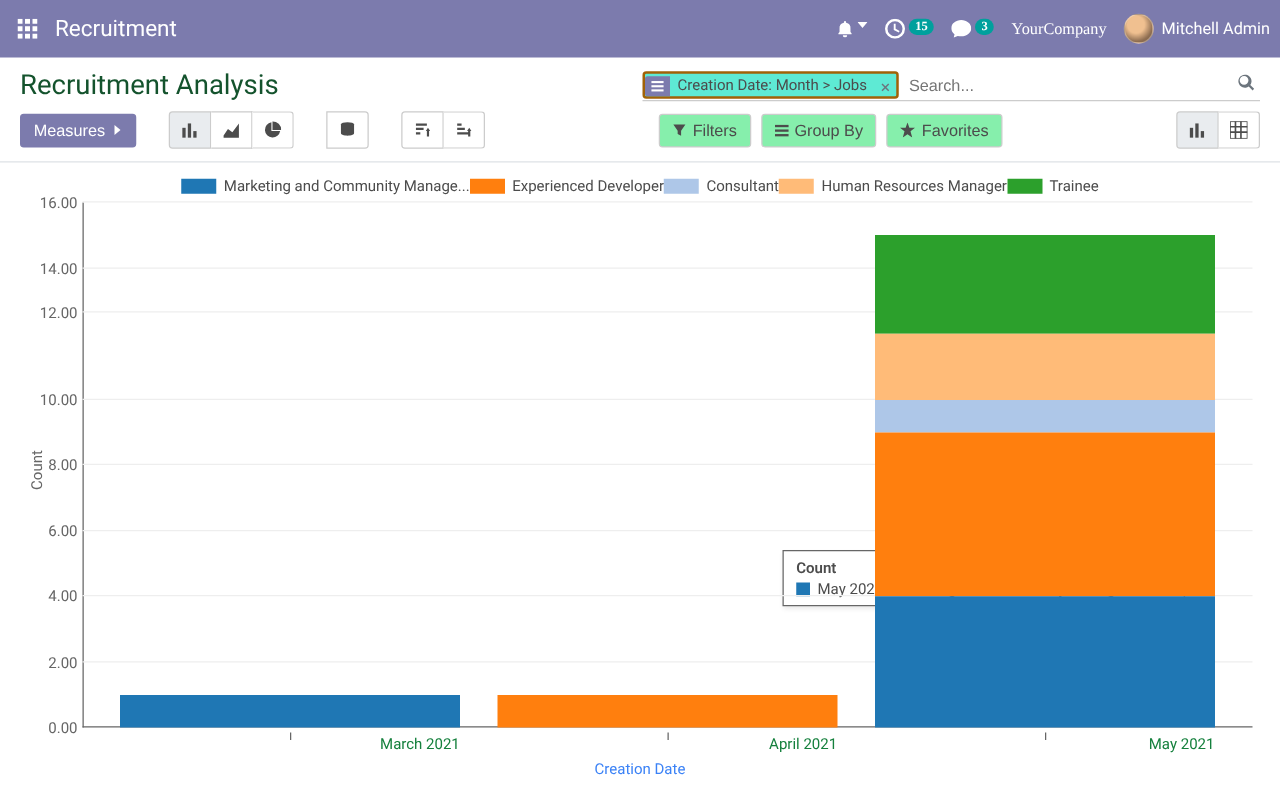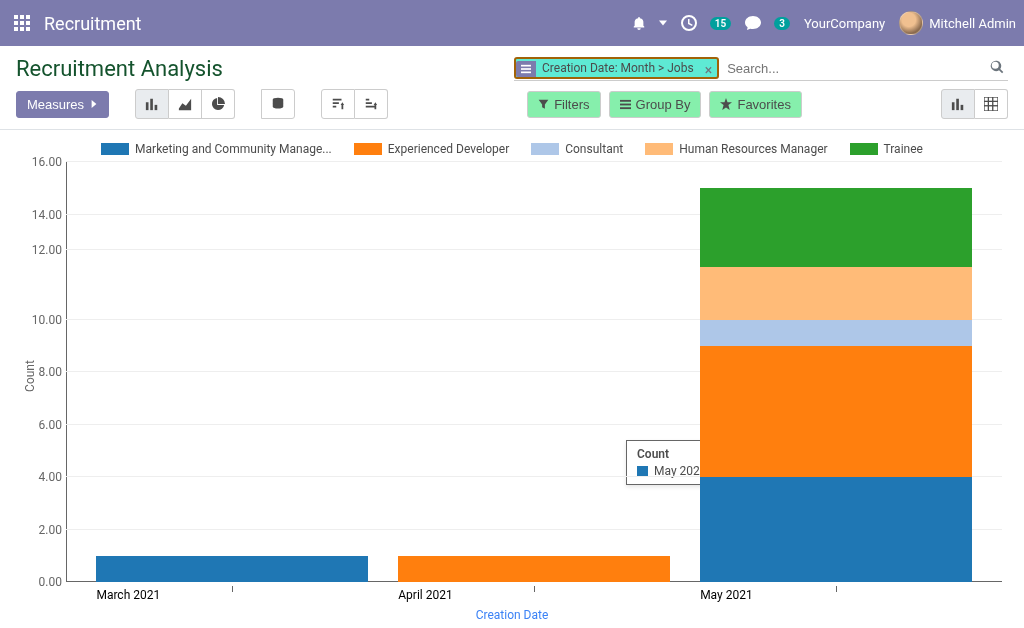--- a/index.html
+++ b/index.html
@@ -7,21 +7,21 @@
 
 
 .topnav { background: #7c7bad; height: 46px; display: flex; align-items: center; color: #fff; padding: 0 8px; }
 .apps-icon { width: 28px; height: 28px; display: flex; align-items: center; justify-content: center; cursor: pointer; }
 .apps-icon svg { fill: #fff; }
 .brand { font-size: 18px; font-weight: 400; margin-left: 8px; margin-right: 40px; }
 .menus { display: flex; gap: 8px; }
 .menu-item { padding: 6px 10px; cursor: pointer; font-size: 13px; font-weight: 500; }
 .spacer { flex: 1; }
 .sys-tray { display: flex; align-items: center; gap: 14px; }
-.tray-item { display: flex; align-items: center; cursor: pointer; gap: 13px; position: relative; }
+.tray-item { display: flex; align-items: flex-start; cursor: pointer; gap: 3px; position: relative; font-family: Liberation Serif, serif; }
 .tray-item svg { fill: #fff; }
 .badge { background: #00a09d; color: #fff; font-size: 10px; border-radius: 8px; padding: 1px 5px; font-weight: 600; }
 .user-block { display: flex; align-items: center; gap: 6px; cursor: pointer; }
 .avatar { width: 24px; height: 24px; border-radius: 50%; background: radial-gradient(circle at 40% 35%, #f0c090 35%, #8b6b4f 70%); border: 1px solid rgba(255,255,255,0.3); }
 
 
 .control-panel { padding: 10px 16px; border-bottom: 1px solid #dee2e6; }
 .cp-row1 { display: flex; align-items: center; justify-content: space-between; margin-bottom: 8px; }
 .breadcrumb-title { font-size: 22px; color: #14532d; }
 .search-zone { display: flex; align-items: center; border-bottom: 1px solid #ccc; width: 494px; }
@@ -44,33 +44,33 @@
 .icon-btn.active { background: #e9ecef; }
 .icon-btn svg { fill: #4c4c4c; }
 
 .mid-tools { display: flex; gap: 8px; }
 .tool-btn { background: #86efac; border: 1px solid #ccc; padding: 5px 10px; border-radius: 3px; cursor: pointer; display:flex; align-items:center; gap:5px; font-size: 13px; color:#4c4c4c; }
 
 .right-tools .btn-group .icon-btn.active { background:#e9ecef; }
 
 
 .chart-wrap { padding: 8px 6px 0 6px; position: relative; }
-.legend { display: flex; justify-content: center; gap: 22px; padding: 4px 0 6px 0; font-size: 12px; flex-wrap: wrap; }
+.legend { display: flex; justify-content: center; padding: 4px 0 6px 0; font-size: 12px; flex-wrap: wrap; }
 .legend-item { display: flex; align-items: center; gap: 6px; }
 .legend-swatch { width: 28px; height: 12px; }
 .plot { position: relative; height: 420px; margin-left: 60px; margin-right: 16px; }
 .grid { position: absolute; left: 0; right: 0; border-top: 1px solid #eee; font-size: 11px; }
 .grid .ylabel { position: absolute; left: -44px; top: -7px; width: 40px; text-align: right; color:#666; font-size:12px; }
 .x-axis { position:absolute; bottom:0; left:0; right:0; border-top:1px solid #666; }
 .y-axis-line { position:absolute; top:0; bottom:0; left:0; border-left:1px solid #666; }
 .y-axis-title { position:absolute; left:14px; top:50%; transform: translateY(-50%) rotate(-90deg); font-size:12px; color:#666; }
 .x-axis-title { text-align:center; font-size:12px; color:#3b82f6; padding-top: 4px; }
 .bar-col { position:absolute; bottom:0; width:29%; display:flex; flex-direction:column-reverse; }
 .bar-seg { width:100%; }
-.x-tick { position:absolute; bottom:-20px; text-align:left; font-size:12px; color:#000000; width:29%; }
+.x-tick { position:absolute; bottom:-20px; text-align:right; font-size:12px; color:#15803d; width:29%; }
 .x-tick .tickmark { position:absolute; top:-2px; left:50%; width:1px; height:6px; background:#666; }
 
 .tooltip { position:absolute; background:#fff; border:1px solid #666; padding:6px 10px; font-size:12px; pointer-events:none; box-shadow: 0 2px 4px rgba(0,0,0,0.1); }
 .tooltip-title { font-weight:600; margin-bottom:3px; }
 .tooltip-row { display:flex; align-items:center; gap:6px; }
 .tooltip-swatch { width:11px; height:11px; display:inline-block; }
 .tooltip-val { font-weight:600; margin-left:4px; }
 </style>
 </head>
 <body>

